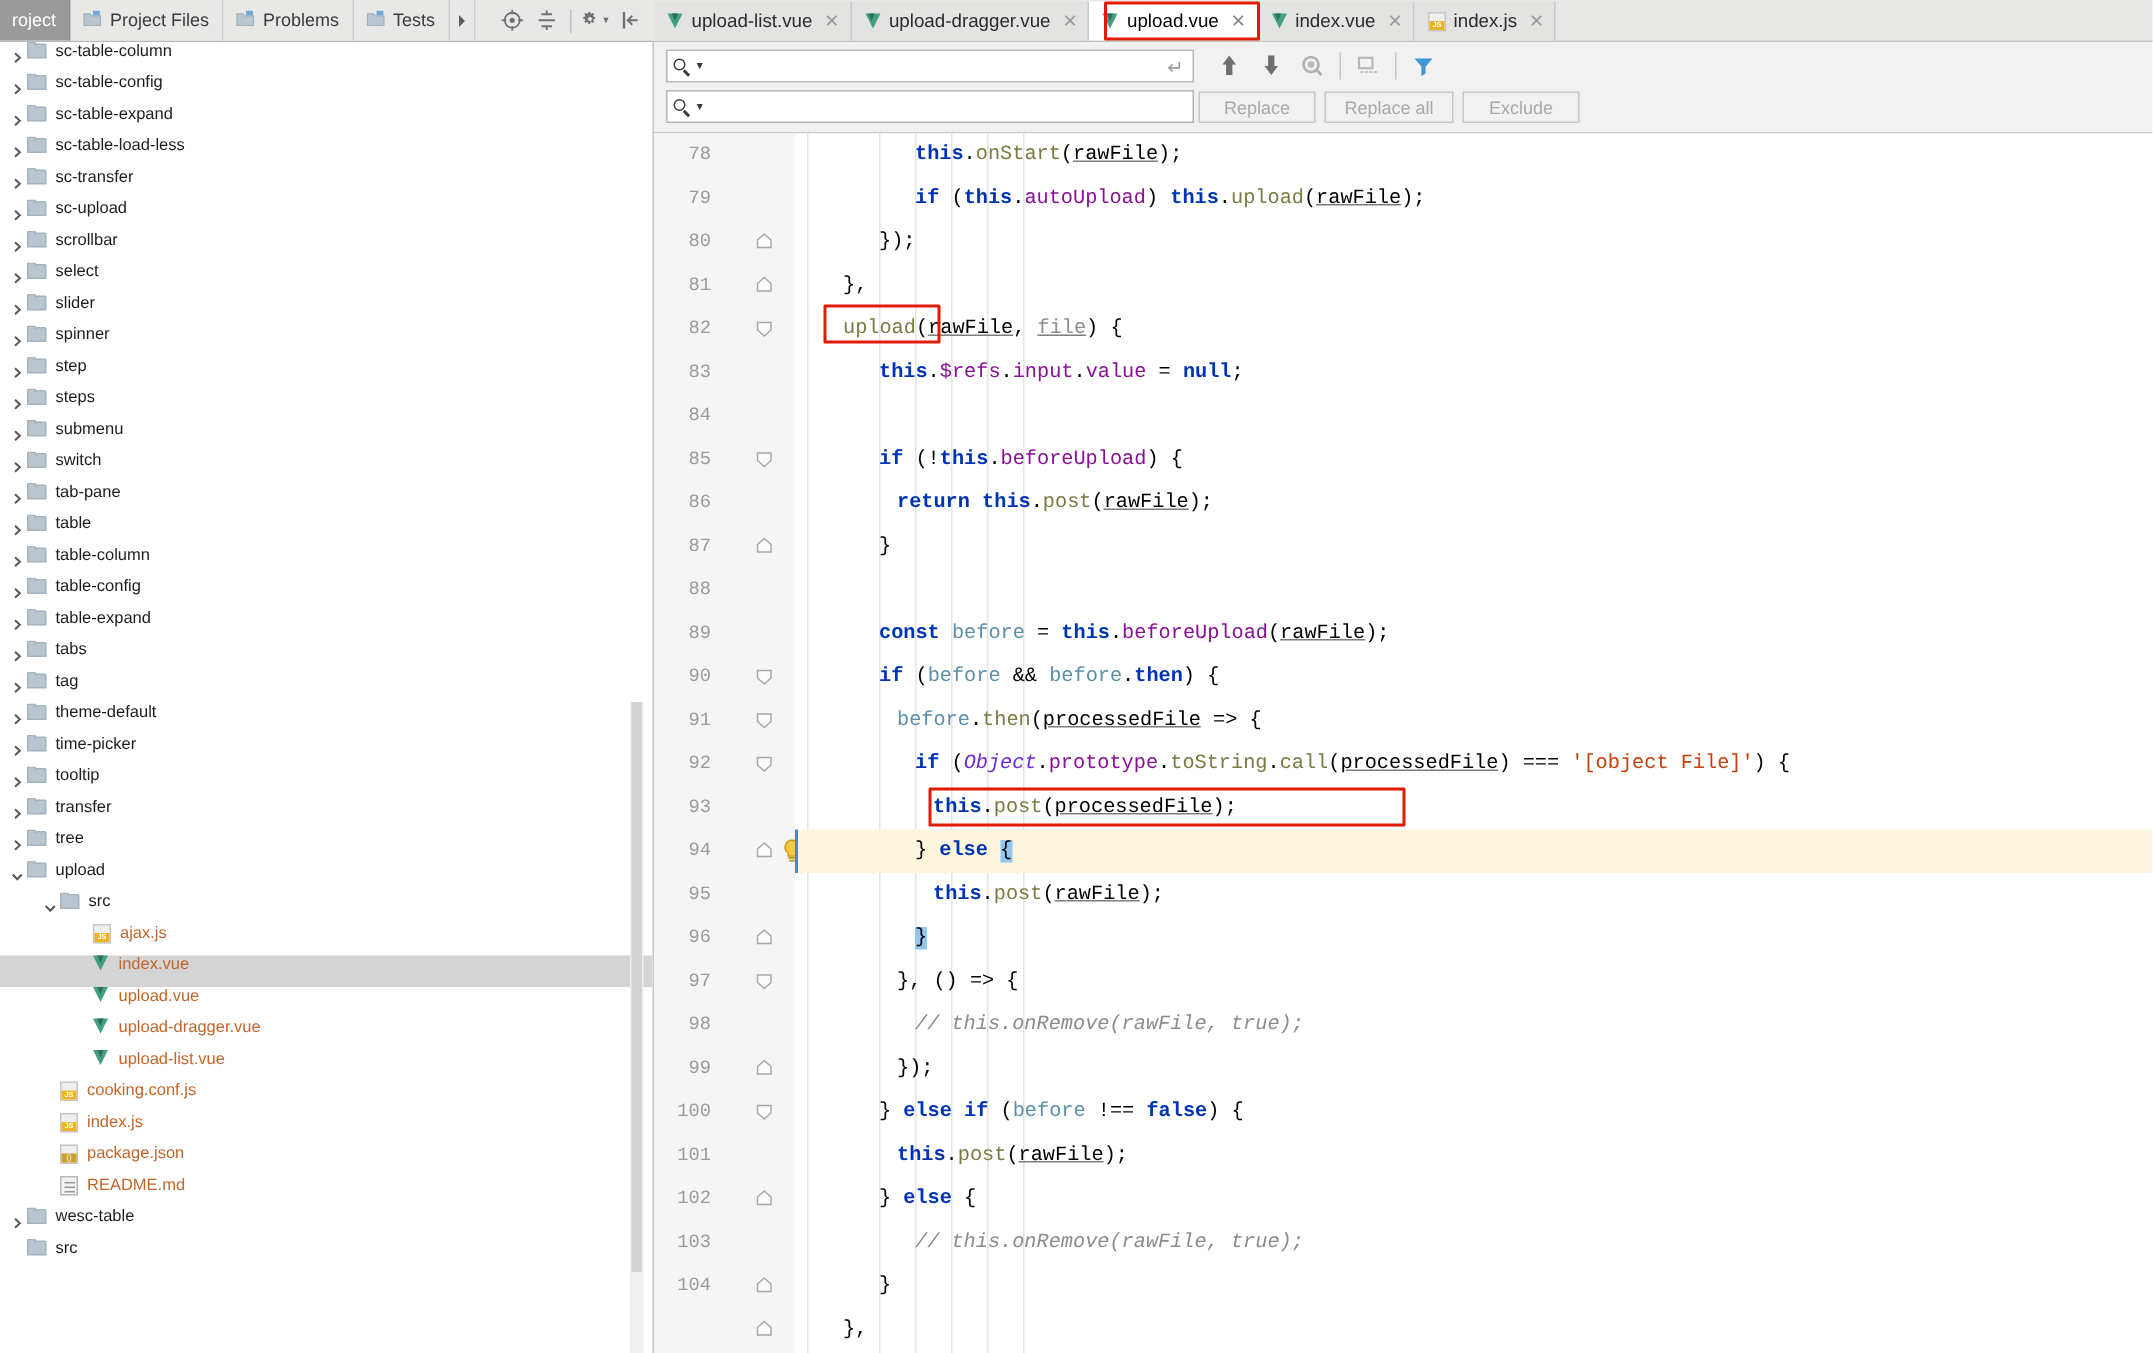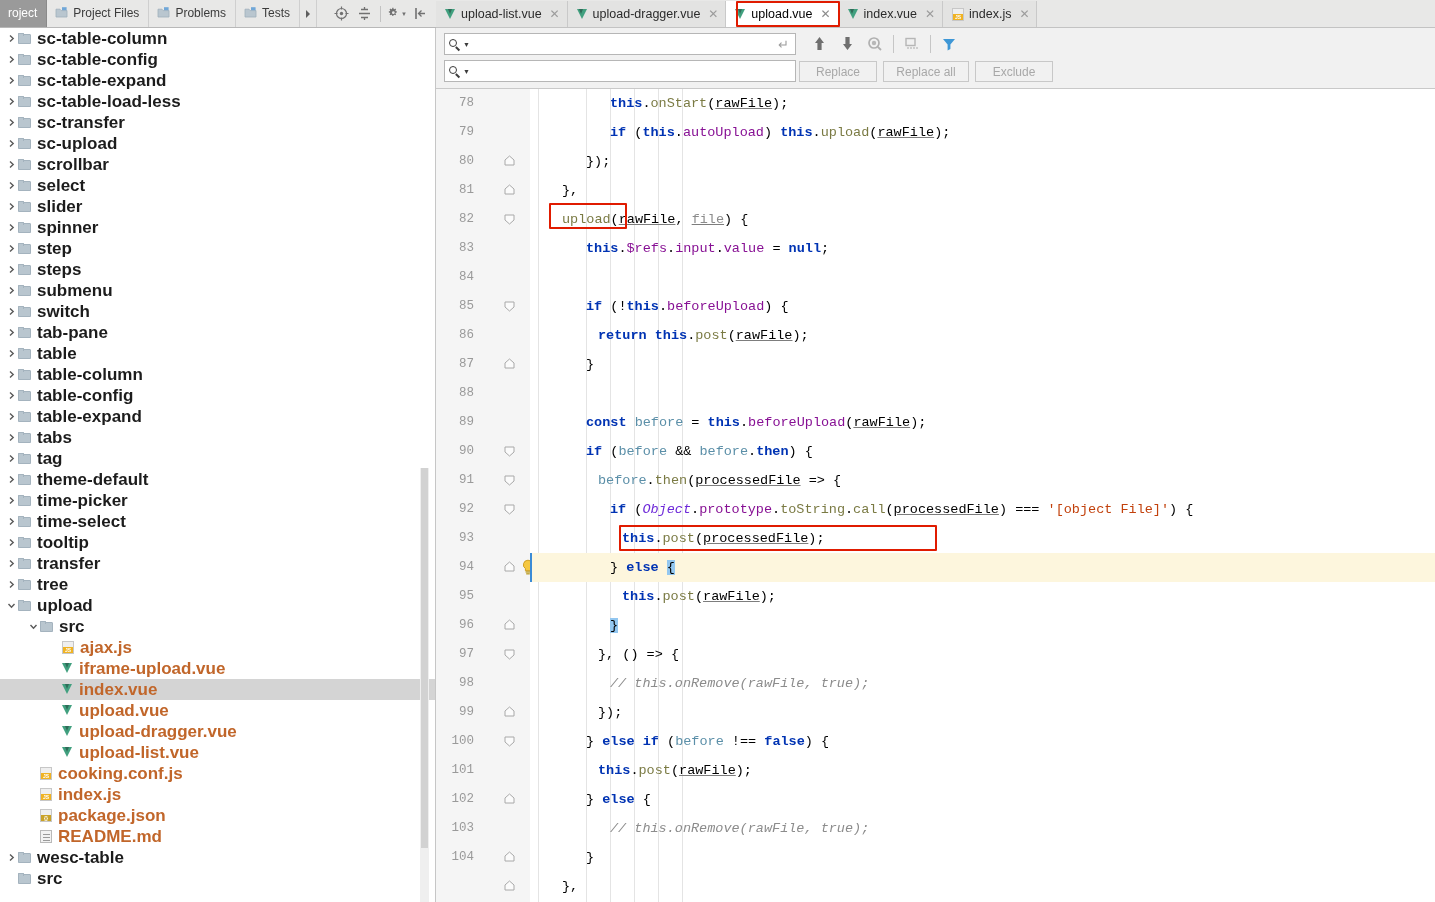--- a/index.html
+++ b/index.html
@@ -118,23 +118,23 @@
     background:#9a9a9a;box-shadow:0 3px 0 #9a9a9a, 0 6px 0 #9a9a9a;
   }
 
   
   .sidebar{
     position:absolute;left:0;top:28px;width:436px;height:874px;
     background:#ffffff;overflow:hidden;
     border-right:1px solid #c6c6c6;box-sizing:border-box;
   }
   .trow{
-    position:relative;height:21px;display:flex;align-items:center;
-    font-size:17px;color:#1c1c1c;white-space:nowrap;
-    padding-left:4px;box-sizing:border-box;font-weight:bold;
+    position:relative;height:21px;display:flex;align-items:flex-start;
+    font-size:11px;color:#1c1c1c;white-space:nowrap;
+    padding-left:4px;box-sizing:border-box;
   }
   .trow.sel{background:#d4d4d4;}
   .chev{
     width:14px;height:21px;display:flex;align-items:center;justify-content:center;
     color:#5a5a5a;font-size:9px;flex:0 0 auto;
   }
   .chev.none{visibility:hidden;}
   .folder{
     display:inline-block;width:13px;height:11px;position:relative;flex:0 0 auto;
   }
@@ -620,31 +620,20 @@
         </div>
         <div class="trow" style="padding-left: 4px;">
           <span class="chev">
             <svg width="9" height="9" viewBox="0 0 9 9">
               <path d="M3 1.5 L6.2 4.5 L3 7.5" stroke="#5a5a5a" stroke-width="1.4" fill="none"></path>
             </svg>
           </span>
           <span class="ficon">
             <span class="folder"></span>
           </span>
-          <span class="tname">time-select</span>
-        </div>
-        <div class="trow" style="padding-left: 4px;">
-          <span class="chev">
-            <svg width="9" height="9" viewBox="0 0 9 9">
-              <path d="M3 1.5 L6.2 4.5 L3 7.5" stroke="#5a5a5a" stroke-width="1.4" fill="none"></path>
-            </svg>
-          </span>
-          <span class="ficon">
-            <span class="folder"></span>
-          </span>
           <span class="tname">tooltip</span>
         </div>
         <div class="trow" style="padding-left: 4px;">
           <span class="chev">
             <svg width="9" height="9" viewBox="0 0 9 9">
               <path d="M3 1.5 L6.2 4.5 L3 7.5" stroke="#5a5a5a" stroke-width="1.4" fill="none"></path>
             </svg>
           </span>
           <span class="ficon">
             <span class="folder"></span>
@@ -687,31 +676,20 @@
         <div class="trow" style="padding-left: 48px;">
           <span class="chev none">
             <svg width="9" height="9" viewBox="0 0 9 9">
               <path d="M3 1.5 L6.2 4.5 L3 7.5" stroke="#5a5a5a" stroke-width="1.4" fill="none"></path>
             </svg>
           </span>
           <span class="ficon">
             <span class="jsicon"></span>
           </span>
           <span class="tname fname-orange">ajax.js</span>
-        </div>
-        <div class="trow" style="padding-left: 48px;">
-          <span class="chev none">
-            <svg width="9" height="9" viewBox="0 0 9 9">
-              <path d="M3 1.5 L6.2 4.5 L3 7.5" stroke="#5a5a5a" stroke-width="1.4" fill="none"></path>
-            </svg>
-          </span>
-          <span class="ficon">
-            <span class="vicon"></span>
-          </span>
-          <span class="tname fname-orange">iframe-upload.vue</span>
         </div>
         <div class="trow sel" style="padding-left: 48px;">
           <span class="chev none">
             <svg width="9" height="9" viewBox="0 0 9 9">
               <path d="M3 1.5 L6.2 4.5 L3 7.5" stroke="#5a5a5a" stroke-width="1.4" fill="none"></path>
             </svg>
           </span>
           <span class="ficon">
             <span class="vicon"></span>
           </span>

